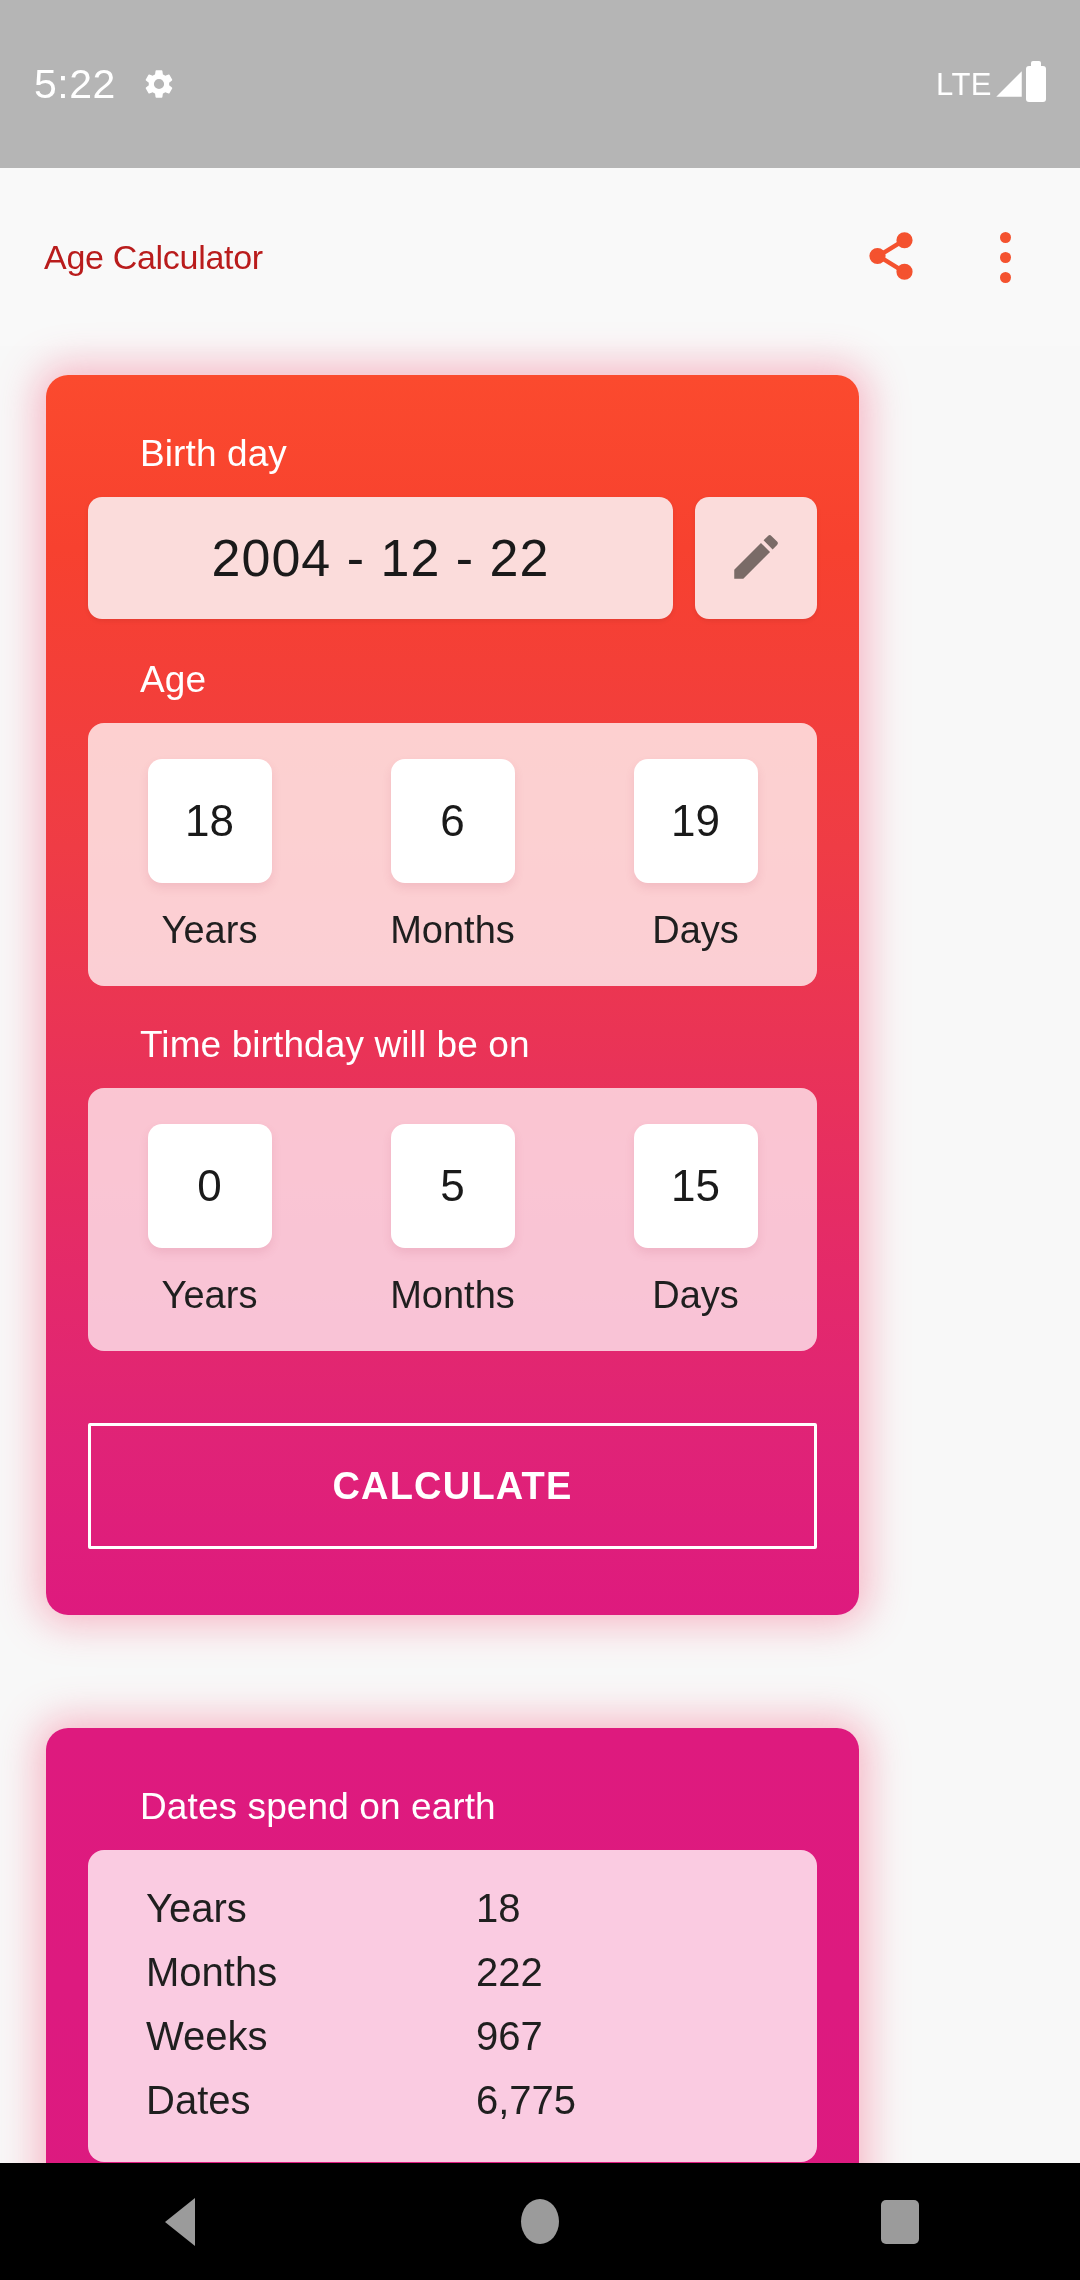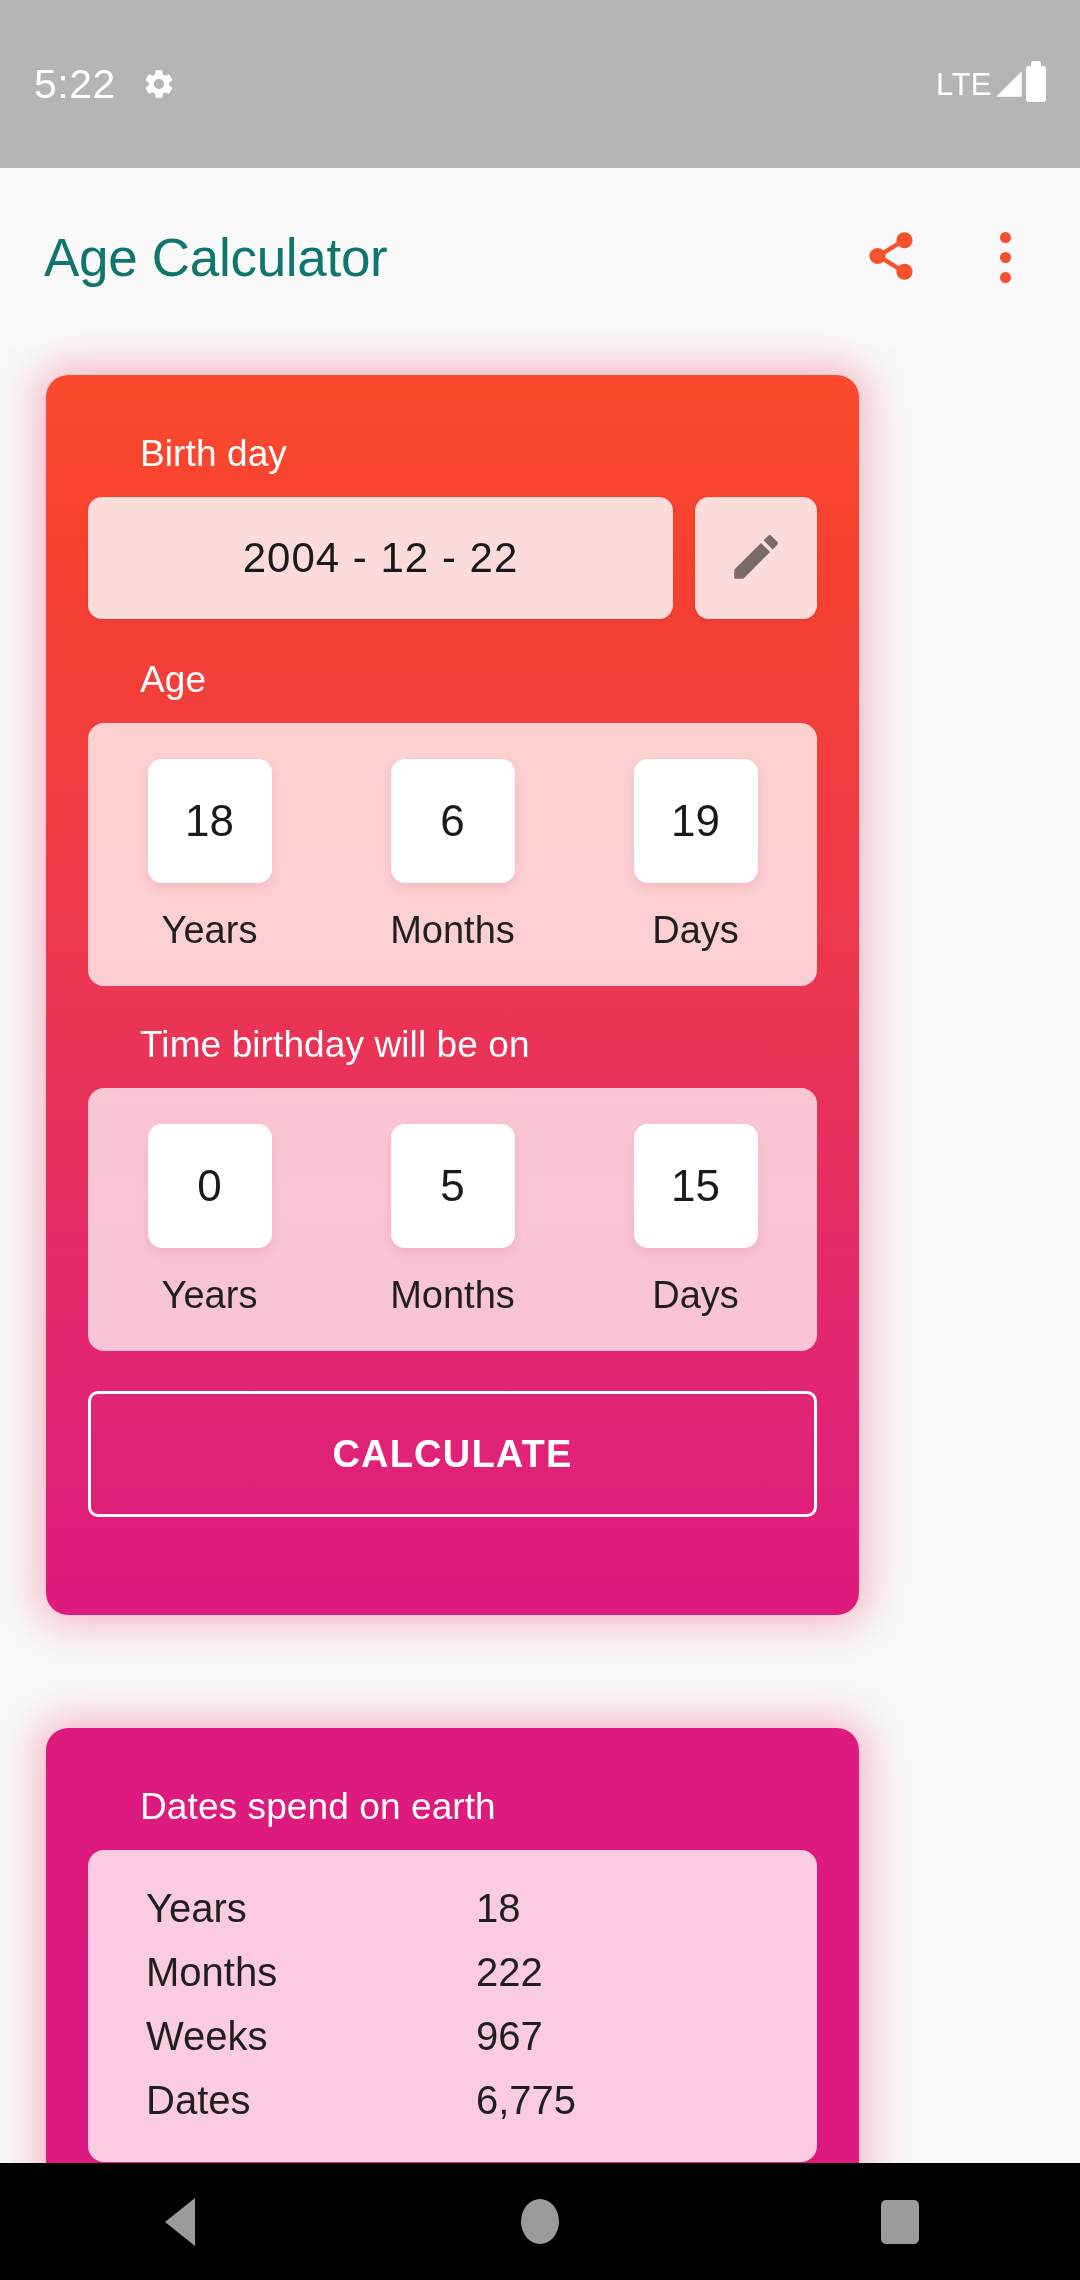--- a/index.html
+++ b/index.html
@@ -84,22 +84,22 @@
     left: 0; top: 168px;
     width: 1080px;
     height: 178px;
     background: #f9f9f9;
     display: flex;
     align-items: center;
     box-sizing: border-box;
     padding: 0 44px 0 44px;
   }
   #app-title {
-    font-size: 53px;
-    color: #0f766e;
+    font-size: 34px;
+    color: #b91c1c;
     letter-spacing: -0.3px;
   }
   .appbar-actions {
     margin-left: auto;
     display: flex;
     align-items: center;
     gap: 52px;
   }
   .icon-btn {
     width: 62px; height: 62px;
@@ -165,21 +165,21 @@
     height: 122px;
     background: #fbdcdb;
     border-radius: 14px;
     display: flex;
     align-items: center;
     justify-content: center;
     border: none;
     box-shadow: 0 2px 5px rgba(0,0,0,0.07);
   }
   #date-value {
-    font-size: 42px;
+    font-size: 52px;
     color: #1a1a1a;
     letter-spacing: 1px;
   }
   #edit-btn {
     width: 122px;
     height: 122px;
     background: #fbdcdb;
     border-radius: 14px;
     display: flex;
     align-items: center;
@@ -228,27 +228,27 @@
     color: #1f1f1f;
   }
 
   
   #calculate-btn {
     display: block;
     width: 100%;
     height: 126px;
     background: transparent;
     border: 3px solid #ffffff;
-    border-radius: 10px;
+    border-radius: 2px;
     color: #ffffff;
     font-size: 38px;
     font-weight: bold;
     letter-spacing: 1.2px;
     cursor: pointer;
-    margin-top: 40px;
+    margin-top: 72px;
     font-family: "Liberation Sans", sans-serif;
   }
 
   
   #earth-table {
     background: rgba(255,235,242,0.85);
     border-radius: 16px;
     padding: 26px 0 30px 0;
     margin: 0 0 0 0;
   }

